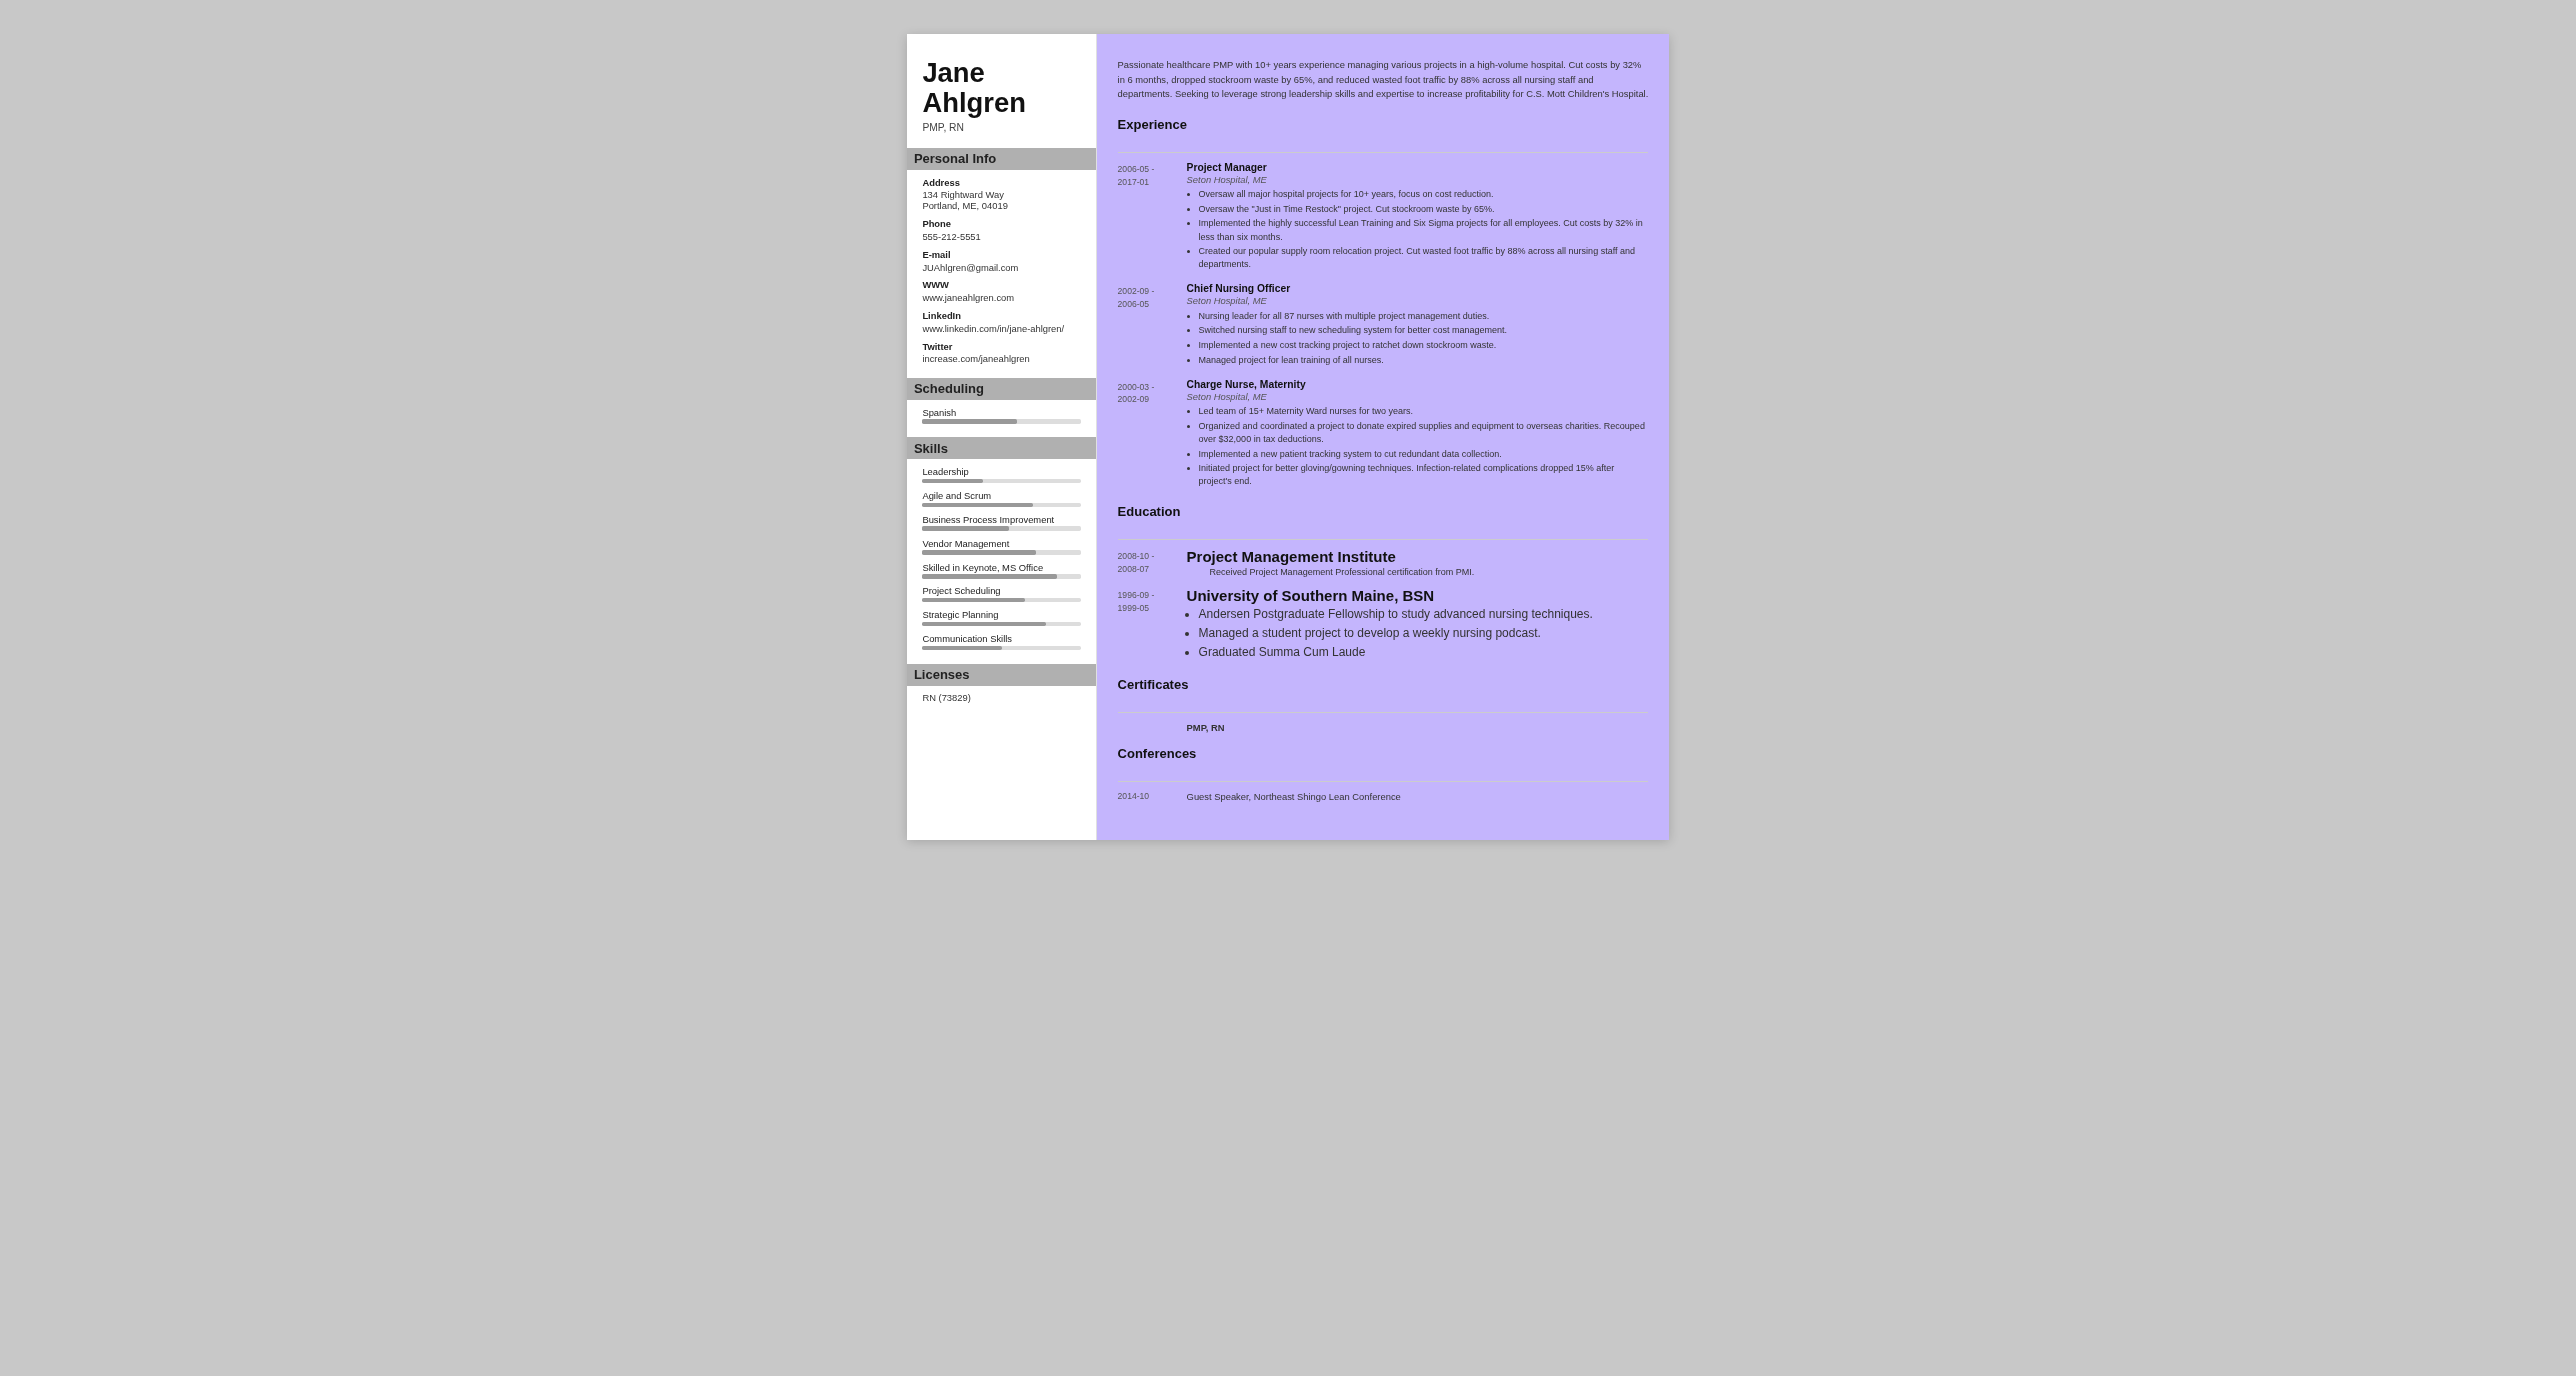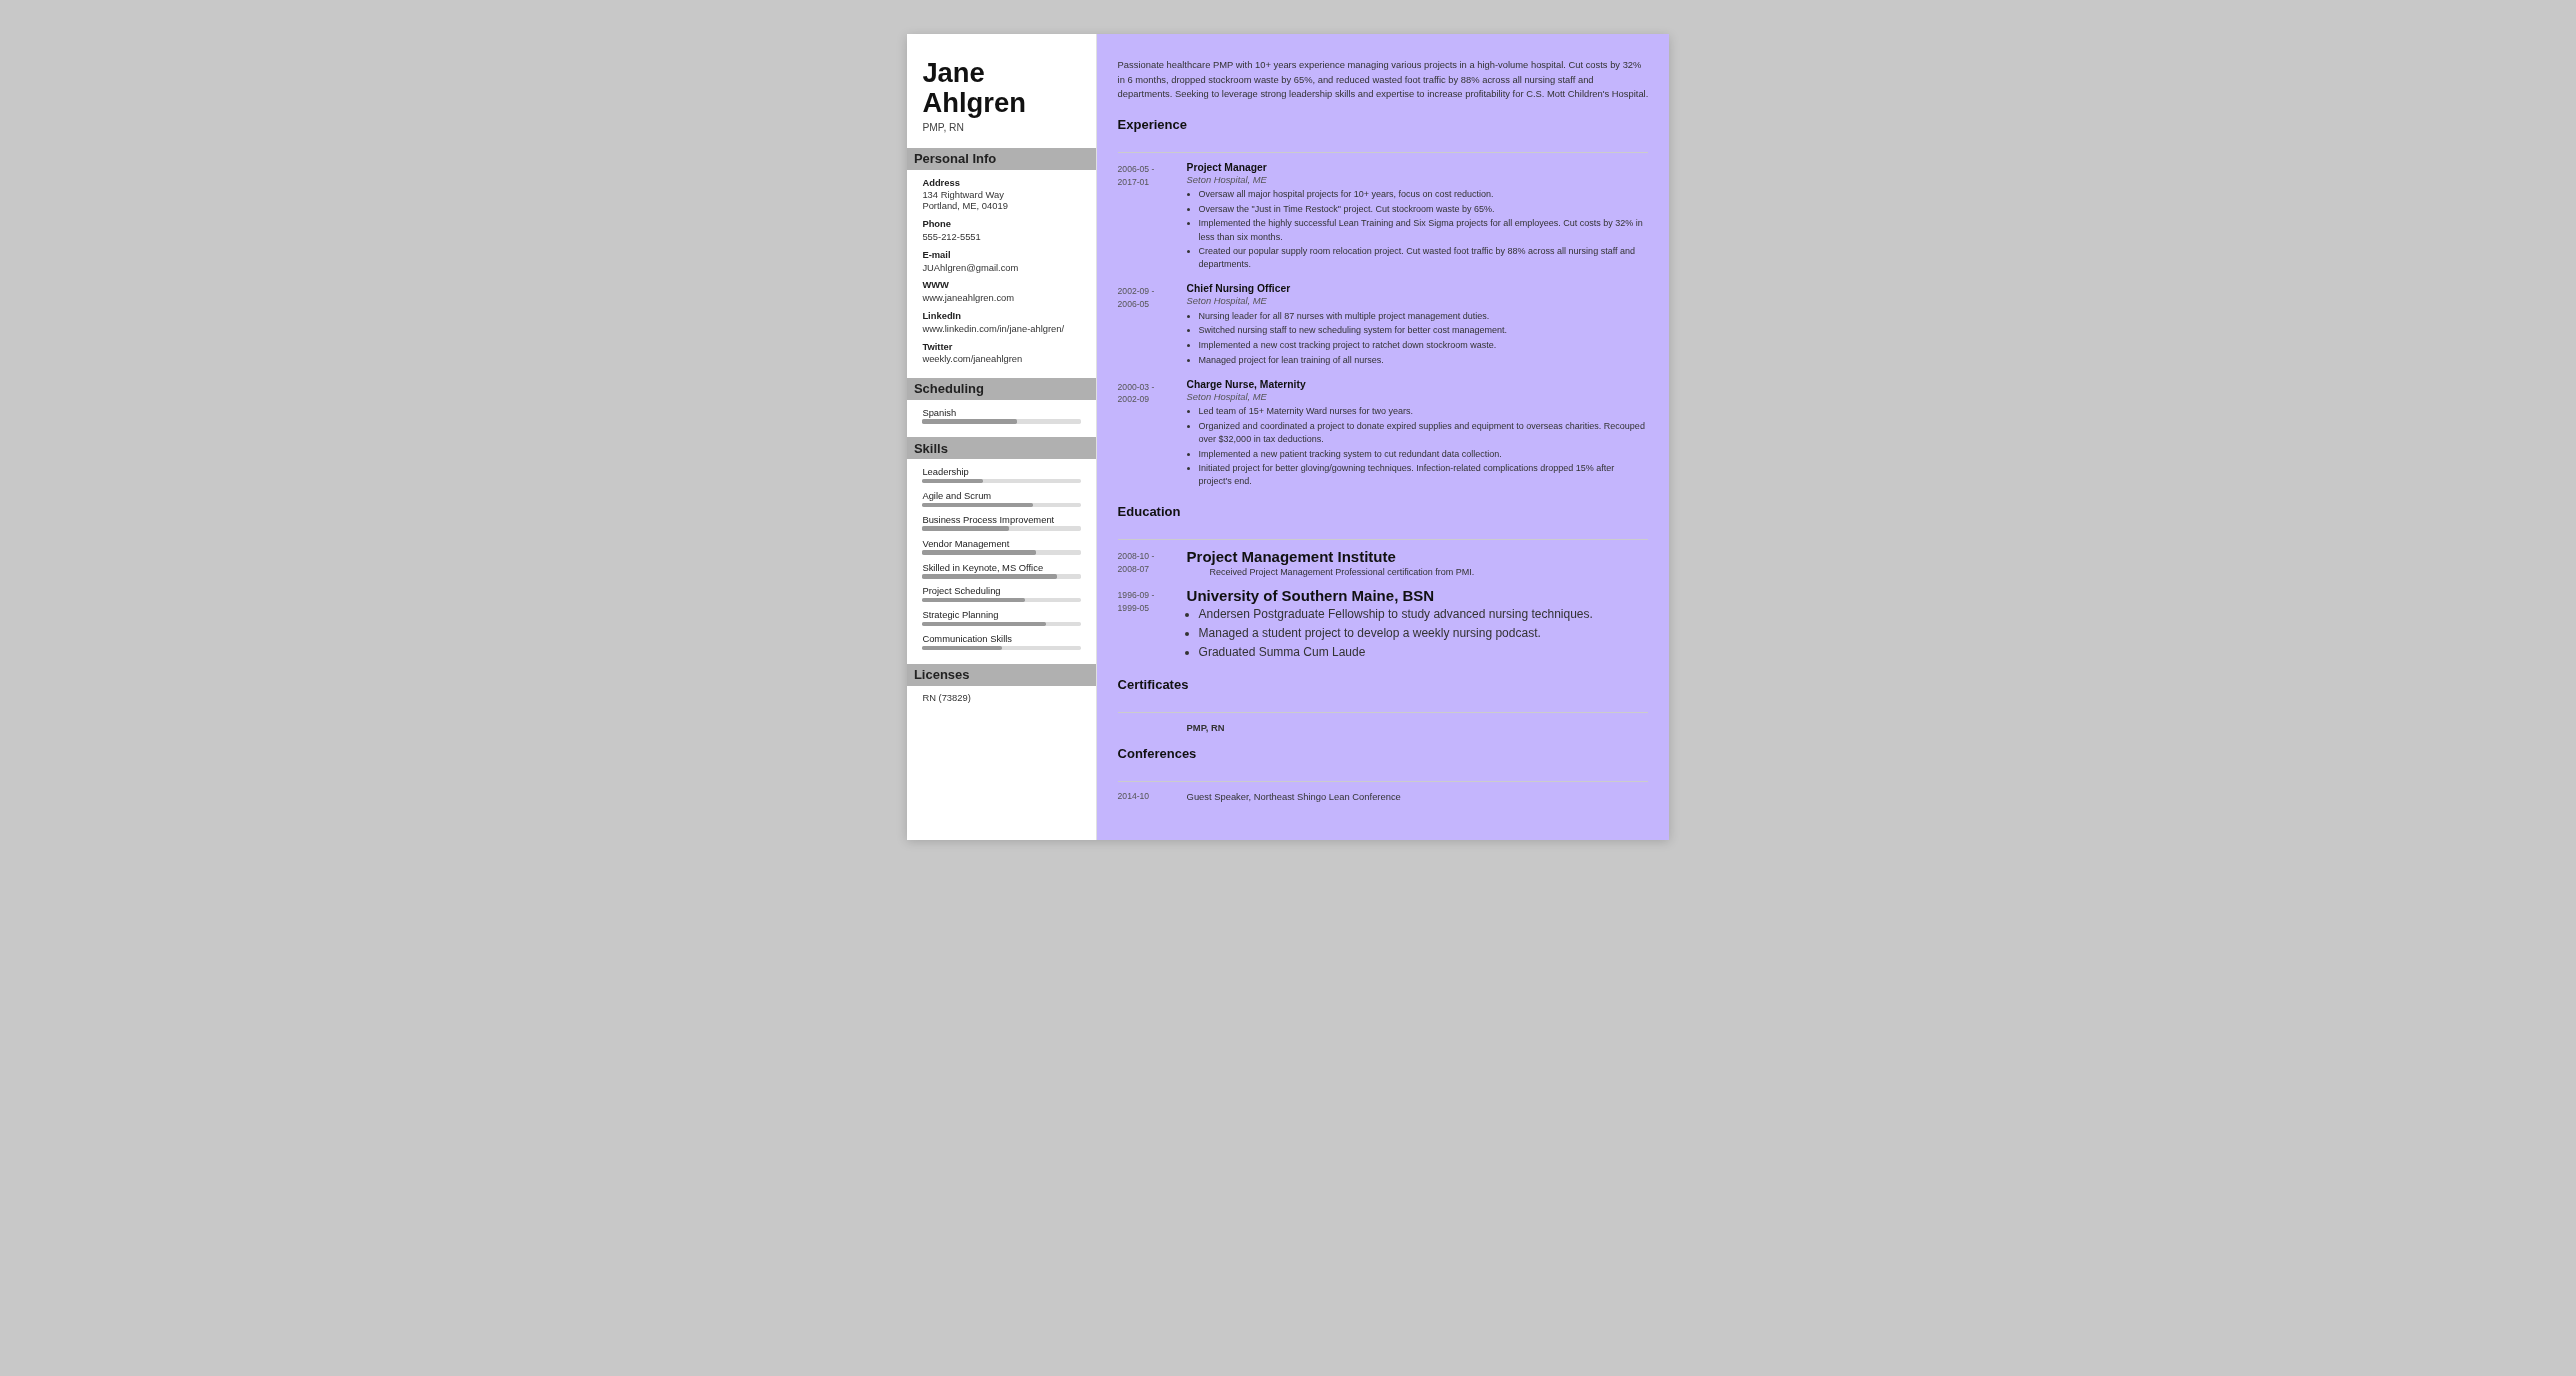--- a/index.html
+++ b/index.html
@@ -248,21 +248,21 @@
       <div class="info-value">134 Rightward Way<br>Portland, ME, 04019</div>
       <div class="info-label">Phone</div>
       <div class="info-value">555-212-5551</div>
       <div class="info-label">E-mail</div>
       <div class="info-value">JUAhlgren@gmail.com</div>
       <div class="info-label">WWW</div>
       <div class="info-value">www.janeahlgren.com</div>
       <div class="info-label">LinkedIn</div>
       <div class="info-value">www.linkedin.com/in/jane-ahlgren/</div>
       <div class="info-label">Twitter</div>
-      <div class="info-value">weekly.com/janeahlgren</div>
+      <div class="info-value">increase.com/janeahlgren</div>
     </div>
 
     <div class="sidebar-section">
       <div class="section-header">Scheduling</div>
       <div>
         <div class="lang-name">Spanish</div>
         <div class="lang-bar-bg">
           <div class="lang-bar-fill" style="width:60%"></div>
         </div>
       </div>

